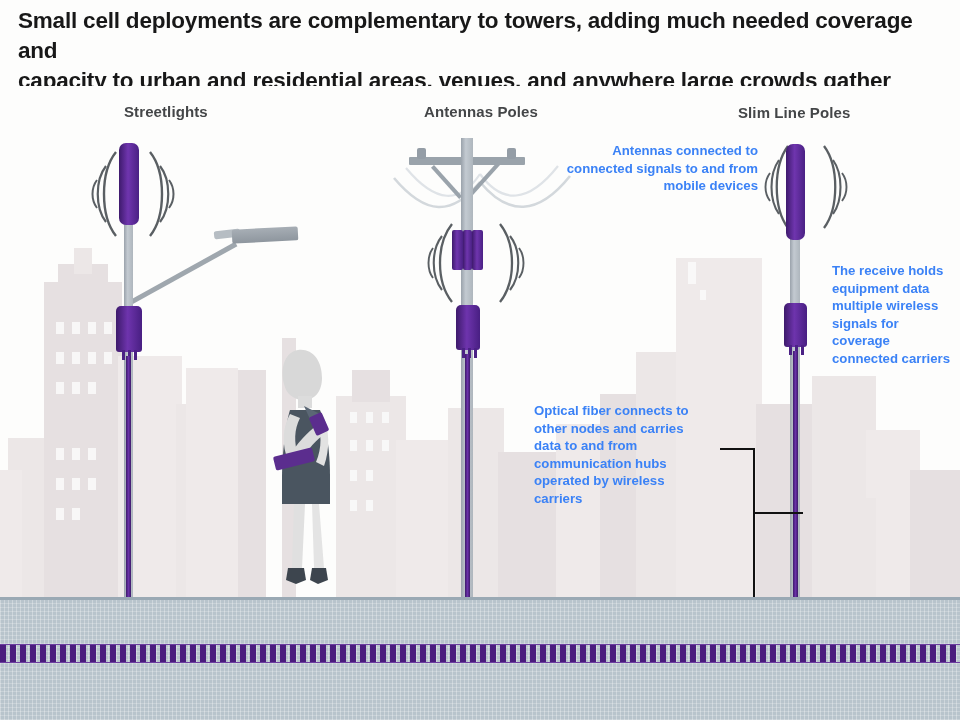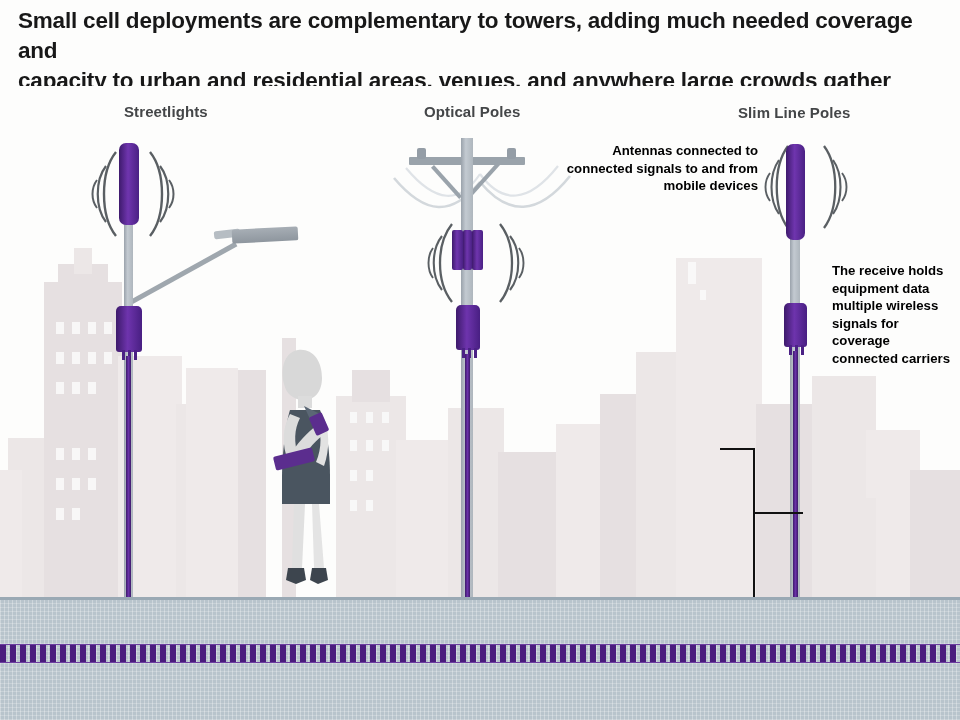--- a/index.html
+++ b/index.html
@@ -21,21 +21,21 @@
 
   
   .coltitle{
     position:absolute;font-size:15px;font-weight:700;color:#444648;
     letter-spacing:0.1px;white-space:nowrap;
   }
 
   
   .anno{
     position:absolute;font-size:13.2px;line-height:17.6px;
-    font-weight:700;color:#000000;
+    font-weight:700;color:#3b82f6;
   }
   .anno.right{text-align:right;}
 
   
   .sky{position:absolute;left:0;top:86px;width:960px;height:512px;background:#fdfdfc;}
   .ground{
     position:absolute;left:0;top:597px;width:960px;height:123px;
     background:#b8c4cc;
   }
   .ground-top{
@@ -166,21 +166,21 @@
   <div class="bld b2" style="left:756px;top:404px; width:62px;  height:194px;"></div>
   <div class="bld" style="left:812px;top:376px; width:64px;  height:222px;"></div>
   <div class="bld b3" style="left:866px;top:430px; width:54px;  height:168px;"></div>
   <div class="bld b2" style="left:910px;top:470px; width:50px;  height:128px;"></div>
   <div class="bld" style="left:836px;top:498px; width:40px;  height:100px;"></div>
 
   <div class="win" style="left:688px;top:262px;width:8px;height:22px;"></div>
   <div class="win" style="left:700px;top:290px;width:6px;height:10px;"></div>
 
   <div class="coltitle" style="left:80px; top:103px;margin-left:44px;">Streetlights</div>
-  <div class="coltitle" style="left:424px; top:103px;">Optical Poles</div>
+  <div class="coltitle" style="left:424px; top:103px;">Antennas Poles</div>
   <div class="coltitle" style="left:738px; top:104px;">Slim Line Poles</div>
 
   <div class="arcs" style="left:76px;top:142px;">
     <svg width="46" height="104" viewBox="0 0 46 104">
       <path d="M40 10 C24 30, 24 74, 40 94" stroke="#5a5f63" stroke-width="2.4" fill="none"></path>
       <path d="M30 24 C19 38, 19 66, 30 80" stroke="#5a5f63" stroke-width="2.2" fill="none"></path>
       <path d="M21 38 C15 46, 15 58, 21 66" stroke="#5a5f63" stroke-width="2" fill="none"></path>
     </svg>
   </div>
 
@@ -313,20 +313,28 @@
   </div>
 
   <div class="anno" style="left:832px; top:262px; width:128px;">
     <div>The receive holds</div>
     <div>equipment data</div>
     <div>multiple wireless</div>
     <div>signals for coverage</div>
     <div>connected carriers</div>
   </div>
 
+  <div class="anno" style="left:534px; top:402px; width:190px;">
+    <div>Optical fiber connects to</div>
+    <div>other nodes and carries</div>
+    <div>data to and from</div>
+    <div>communication hubs</div>
+    <div>operated by wireless</div>
+    <div>carriers</div>
+  </div>
 
   <div class="lead" style="left:720px; top:448px; width:35px; height:2px;"></div>
 
   <div class="lead" style="left:753px; top:448px; width:2px; height:208px;"></div>
 
   <div class="lead" style="left:753px; top:512px; width:50px; height:2px;"></div>
 
   <div class="ground"></div>
   <div class="ground-top"></div>
   <div class="ground-tex"></div>

